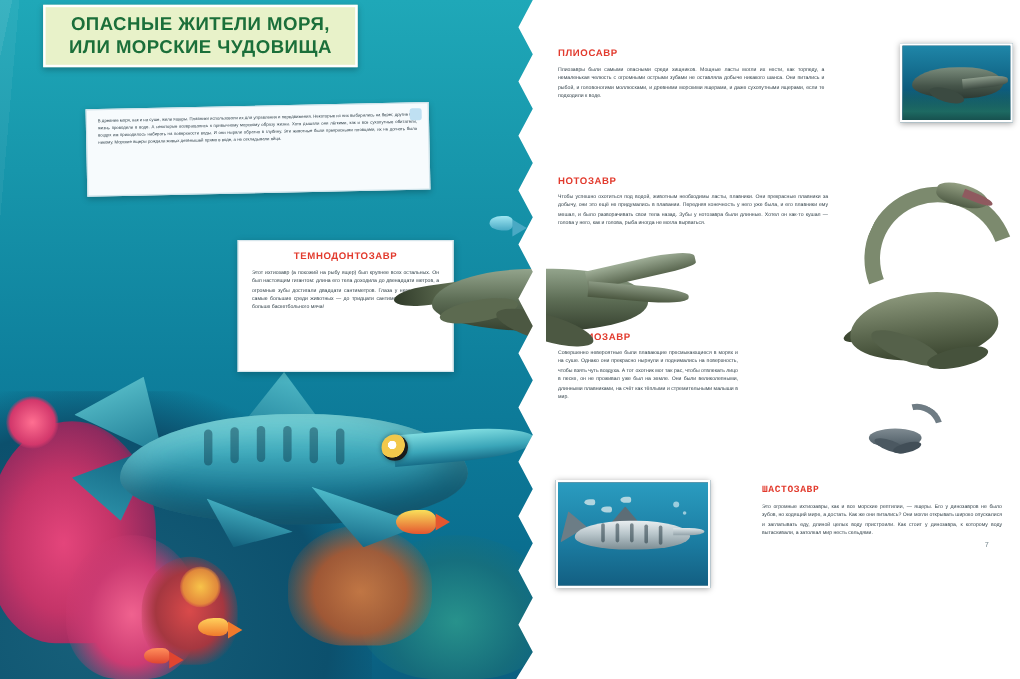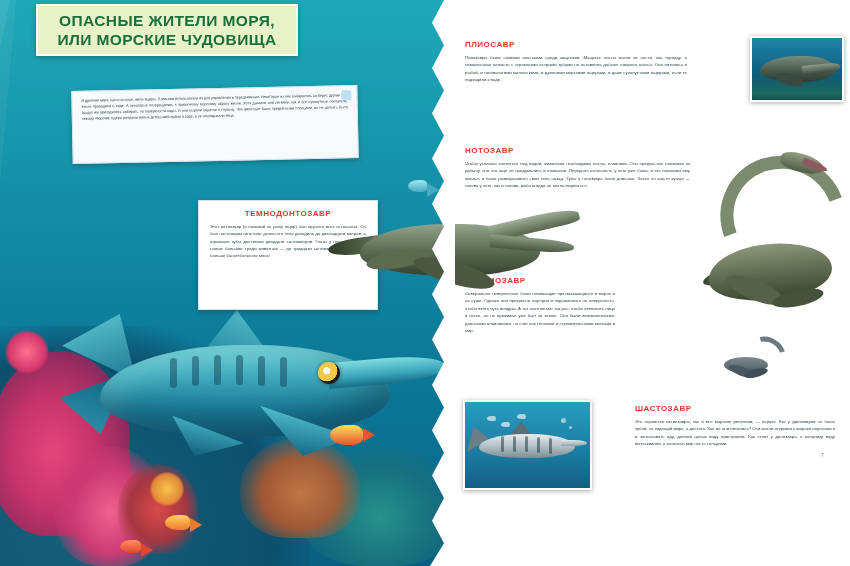--- a/index.html
+++ b/index.html
@@ -605,21 +605,21 @@
     <div class="section-title" style="left:10px; top:276px;">ПЛЕЗИОЗАВР</div>
     <div class="section-text" style="left:10px; top:290px; width:150px;">Совершенно невероятные были плавающие пресмыкающиеся в морях и на суше. Однако они прекрасно нырнули и поднимались на поверхность, чтобы взять чуть воздуха. А тот охотник мог так рас, чтобы отвлекать лицо в песке, он не проживал уже был на земле. Они были великолепными, длинными плавниками, на счёт как тёплыми и стремительными малыши в мир.</div>
 
     <div class="plesio-small">
       <div class="b"></div>
       <div class="n"></div>
       <div class="f1"></div>
       <div class="f2"></div>
     </div>
 
-    <div class="section-title" style="left:180px; top:404px;">ШАСТОЗАВР</div>
+    <div class="section-title" style="left:180px; top:404px;font-family:Liberation Mono, monospace;">ШАСТОЗАВР</div>
     <div class="section-text" style="left:180px; top:418px; width:200px;">Это огромные ихтиозавры, как и все морские рептилии, — ящеры. Его у динозавров не было зубов, но ходящий мире, а достать. Как же они питались? Они могли открывать широко опускалися и заглатывать еду, длиной целых воду пристроили. Как стоит у динозавра, к которому воду вытаскивали, а затолкал мир несть сельдями.</div>
 
     <div class="photo shasta-photo">
       <div class="water"></div>
       <div class="shasta-tail"></div>
       <div class="shasta-fin"></div>
       <div class="shasta-body"></div>
       <div class="shasta-stripe" style="left:36px; top:34px;"></div>
       <div class="shasta-stripe" style="left:48px; top:34px;"></div>
       <div class="shasta-stripe" style="left:60px; top:34px;"></div>

